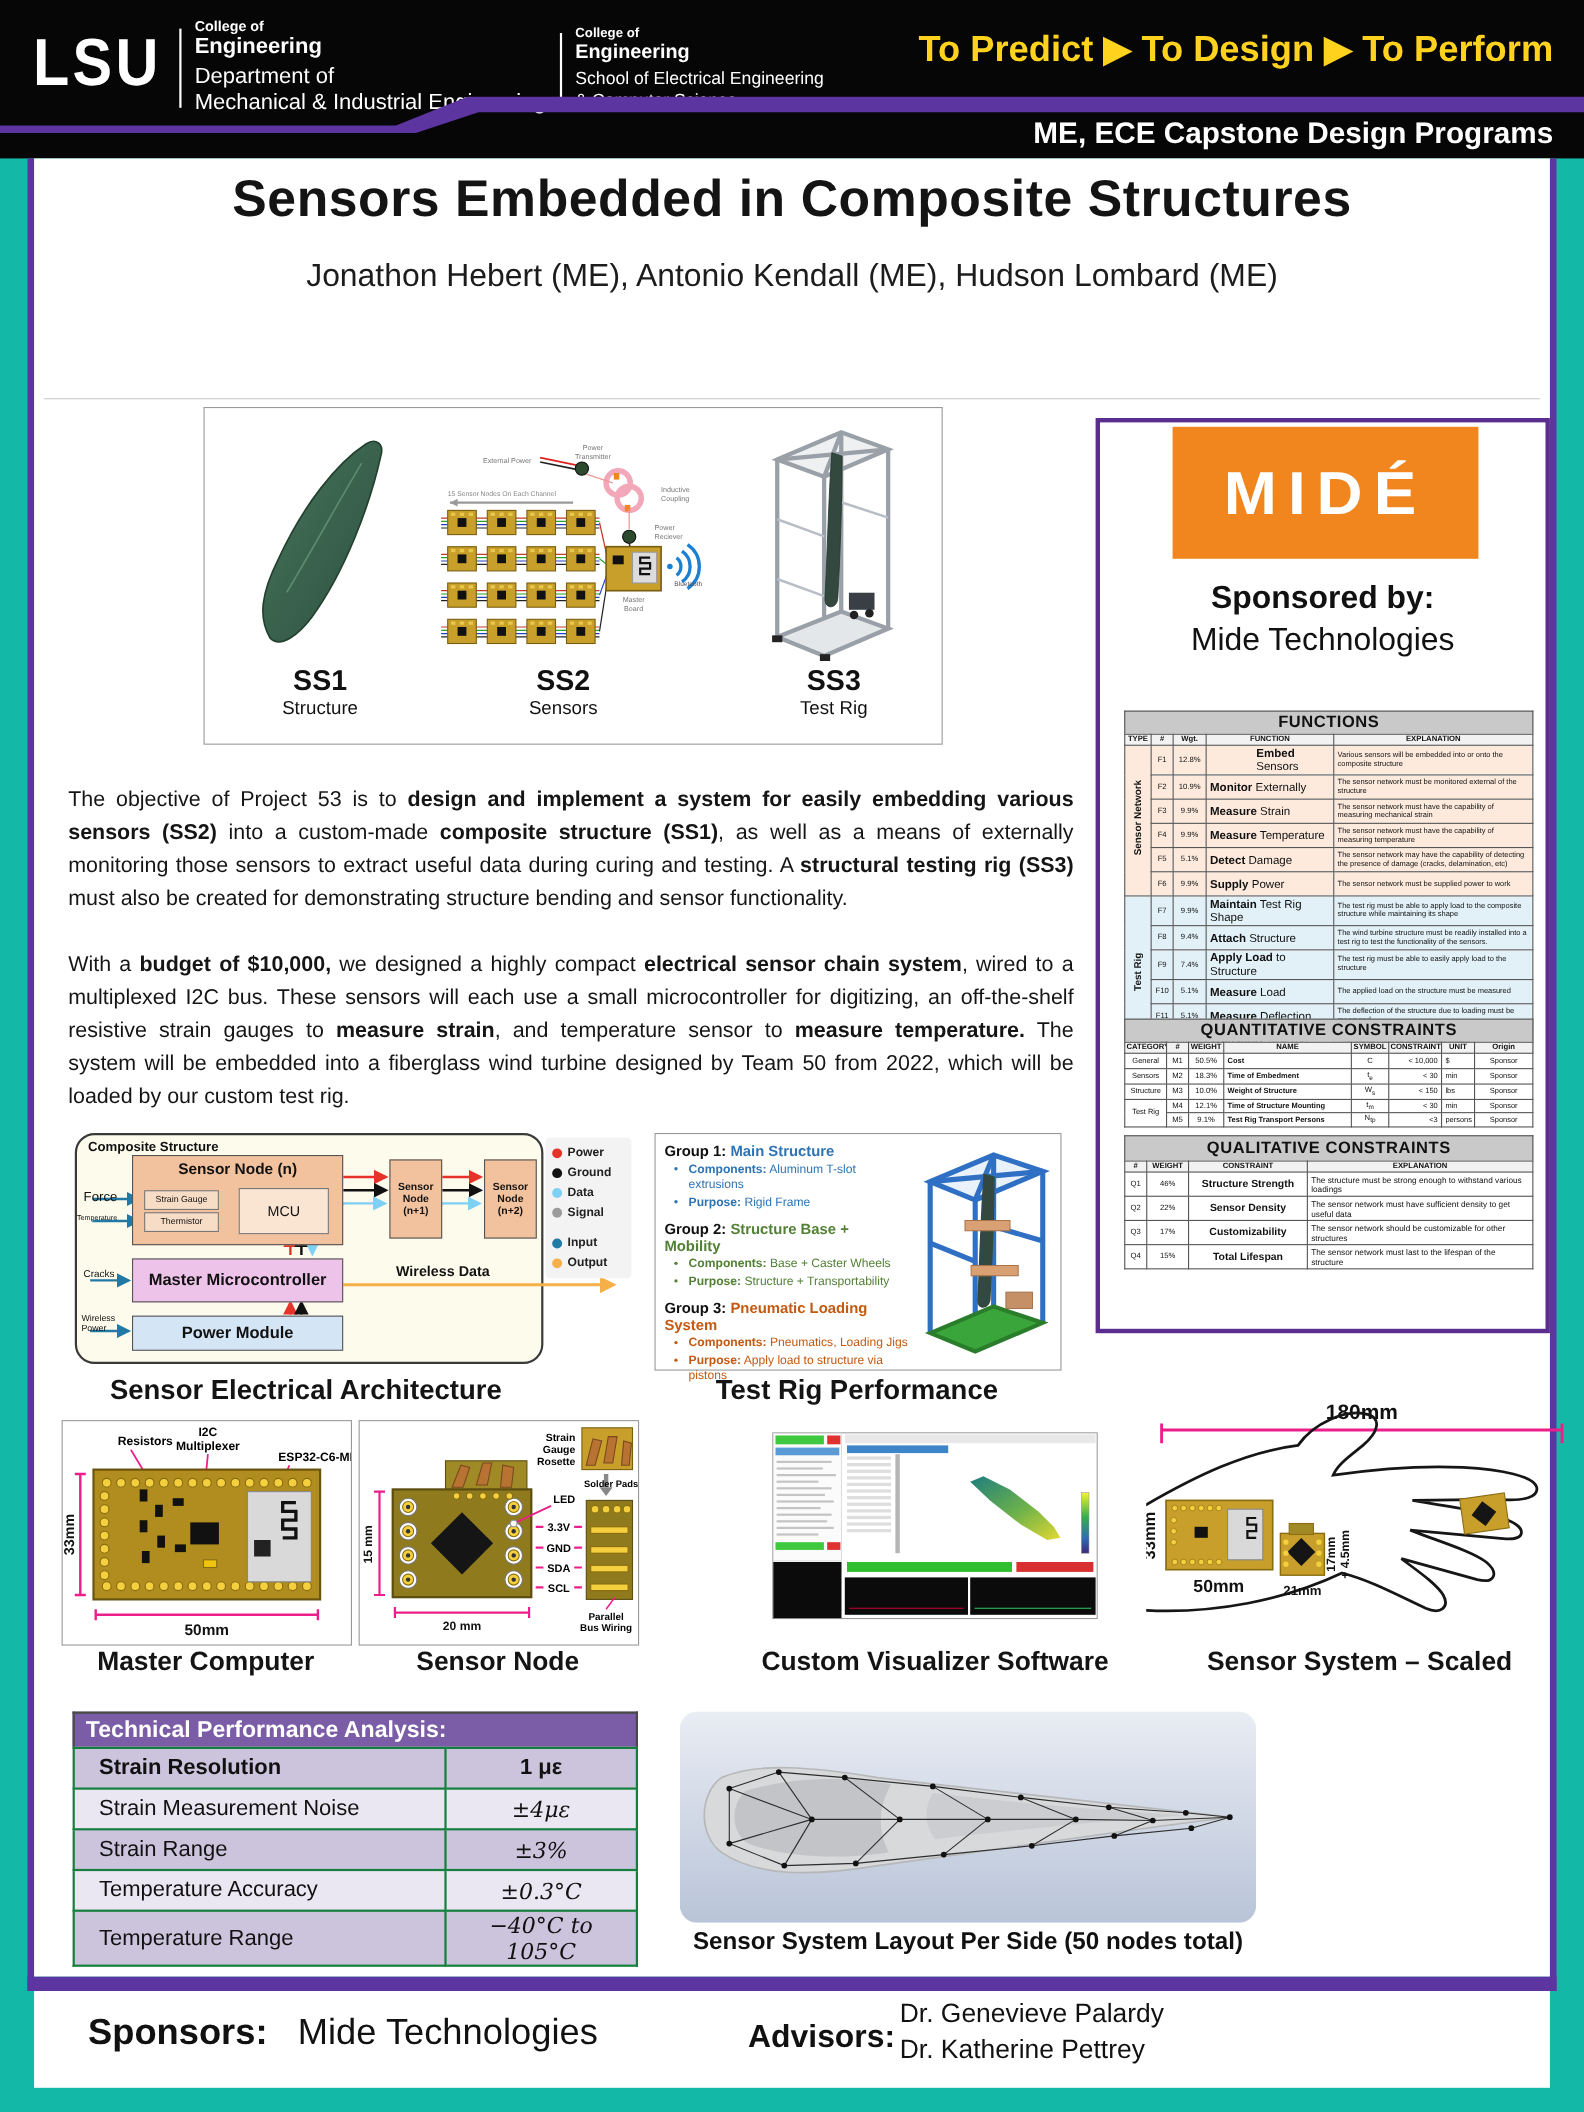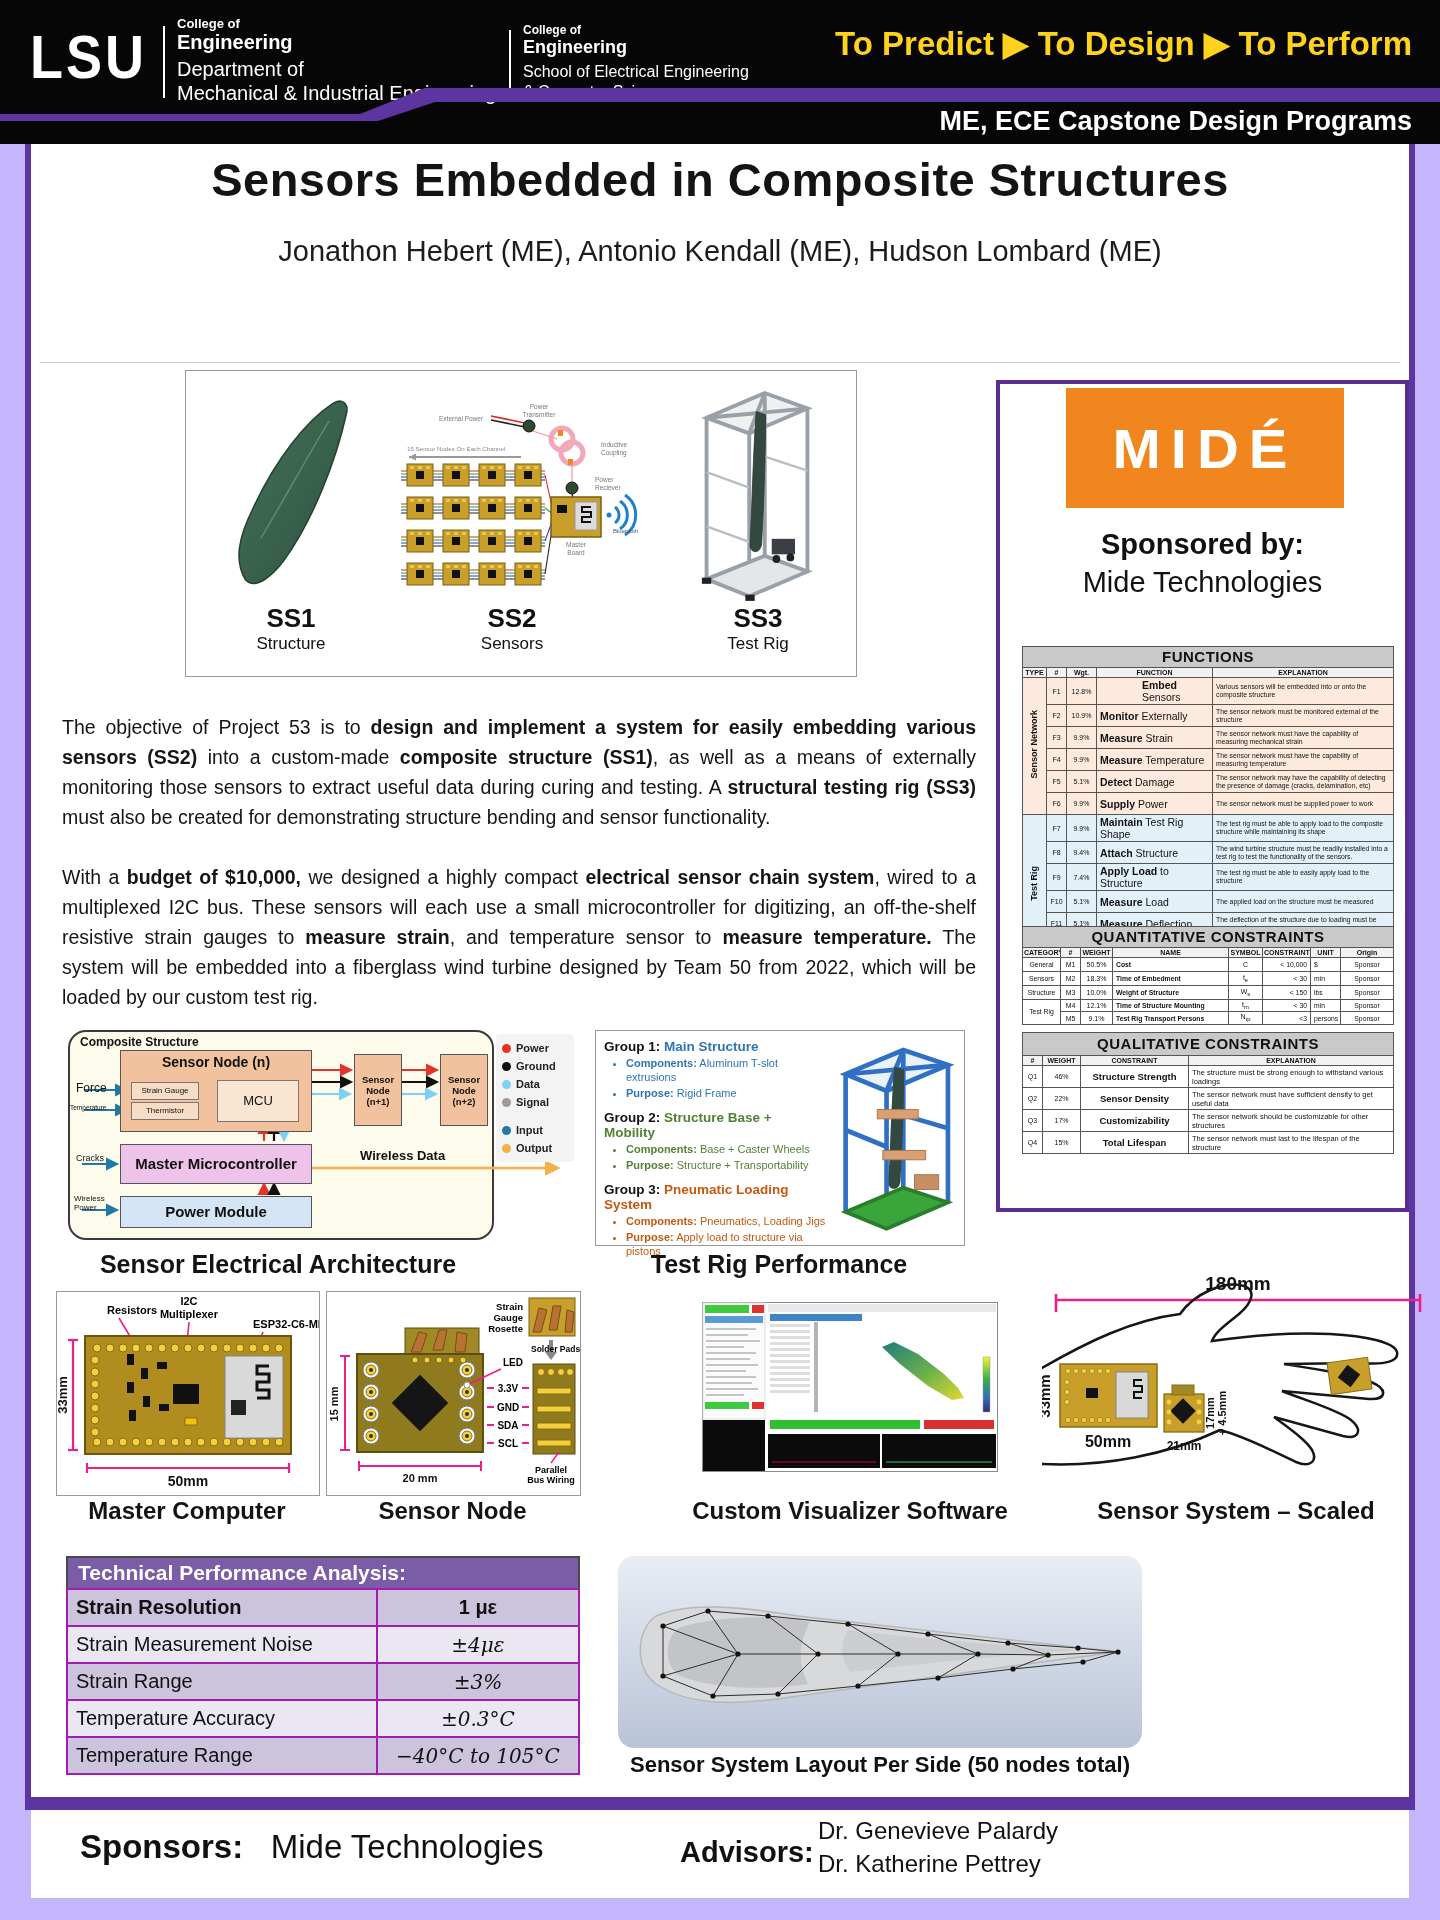--- a/index.html
+++ b/index.html
@@ -1,16 +1,16 @@
 <!DOCTYPE html>
 <html><head>
 <meta charset="utf-8">
 <style>
   html,body{margin:0;padding:0;background:#000;}
-  #poster{position:relative;width:1440px;height:1920px;background:#c4b5fd;overflow:hidden;
+  #poster{position:relative;width:1440px;height:1920px;background:#14b8a6;overflow:hidden;
           font-family:"Liberation Sans",sans-serif;color:#111;}
   .abs{position:absolute;}
   .white{background:#fff;}
   .c{text-align:center;}
   b,.b{font-weight:bold;}
   
   #hdr{position:absolute;left:0;top:0;width:1440px;height:144px;background:#060606;color:#fff;}
   .lsu{font-weight:900;font-size:54px;letter-spacing:3px;transform:scaleY(1.12);}
   .vbar{position:absolute;width:2px;background:#fff;}
   .motto{color:#ffd21e;font-weight:bold;font-size:33px;}
@@ -52,21 +52,21 @@
   .type-vert{writing-mode:vertical-rl;transform:rotate(180deg);font-weight:bold;font-size:9px;
              display:inline-block;line-height:1;}
   td.fn{font-size:10.5px;}
   td.ex{font-size:6.8px;line-height:1.15;}
   td.sm{font-size:6.8px;}
   td.cc{text-align:center;font-size:7px;}
   
   .perf-hd{background:#7b5ca6;color:#fff;font-weight:bold;font-size:21px;
            border:2px solid #4a4a4a;border-bottom:none;padding:3px 0 3px 10px;}
   table.perf{border-collapse:collapse;width:100%;table-layout:fixed;}
-  table.perf td{border:2px solid #a21caf;height:35px;padding:0 8px;font-size:20px;}
+  table.perf td{border:2px solid #15803d;height:35px;padding:0 22px;font-size:20px;}
   .pr-a td{background:#ccc3dc;}
   .pr-b td{background:#eae6f2;margin-left:18px;}
   .math{font-family:"DejaVu Serif",serif;font-style:italic;}
   .val{text-align:center;}
   
   .dimtxt{fill:#111;font-weight:bold;}
   svg text{font-family:"Liberation Sans",sans-serif;}
   .footer-big{font-size:33px;}
   .adv-names{font-size:24px;line-height:33px;}
 </style>

